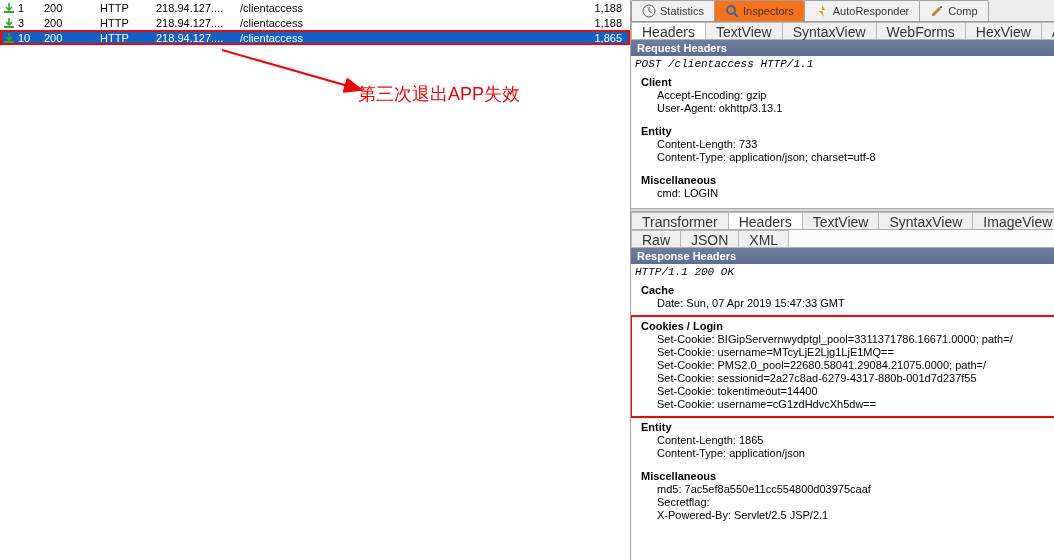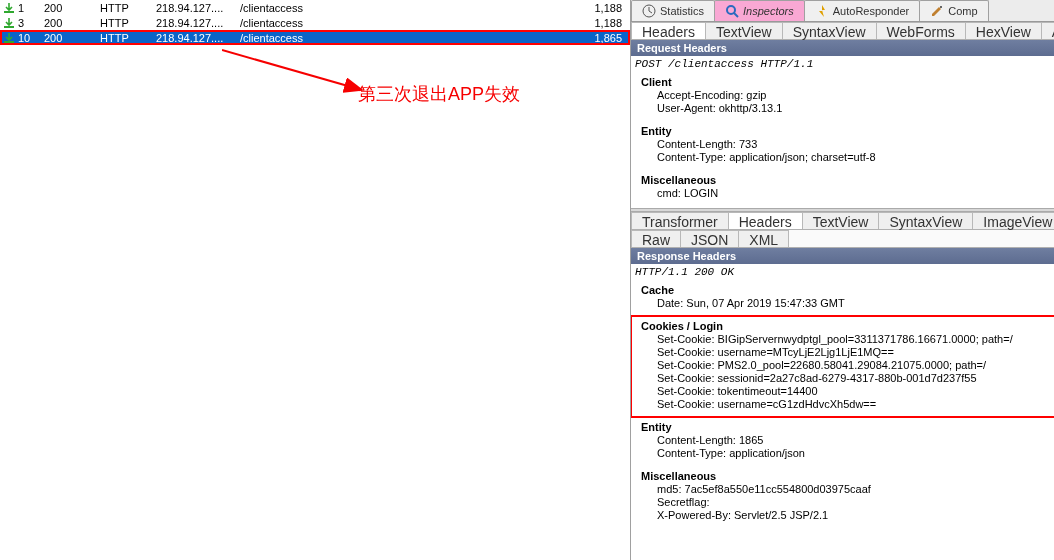--- a/index.html
+++ b/index.html
@@ -25,21 +25,21 @@
   .mono { font-family: "Courier New", monospace; font-size: 11px; font-style: italic; }
 
   
   .annotation { position: absolute; left: 222px; top: 46px; pointer-events: none; }
   .annotation svg { position: absolute; left: 0; top: 0; }
   .annotation-text { position: absolute; left: 136px; top: 36px; font-size: 18px; color: #f60000; white-space: nowrap; font-family: "SimSun","Microsoft YaHei",sans-serif; }
 
   
   .top-tabs { display: flex; background: #ececec; border-bottom: 1px solid #999; height: 22px; align-items: flex-start; }
   .top-tab { display: flex; align-items: center; gap: 4px; height: 21px; padding: 0 10px; border: 1px solid #a0a0a0; border-bottom: none; margin-right: -1px; background: #f0f0f0; border-radius: 2px 2px 0 0; font-size: 11px; color: #333; }
-  .top-tab.active { background: #f9a8d4; position: relative; z-index: 2; font-style: italic; }
+  .top-tab.active { background: #f97316; position: relative; z-index: 2; }
   .tab-icon { width: 14px; height: 14px; display: inline-flex; align-items: center; justify-content: center; }
 
   
   .sub-tabs { display: flex; height: 18px; border-bottom: 1px solid #b0b0b0; align-items: flex-end; background: #fafafa; }
   .sub-tab { height: 17px; padding: 1px 10px 0; border: 1px solid #b8b8b8; border-bottom: none; margin-right: -1px; background: #efefef; font-size: 14px; color: #333; }
   .sub-tab.active { background: #fff; font-weight: normal; }
 
   
   .section-bar { background: #6f7ea0; background: linear-gradient(#6f7ea0,#5d6c90); color: #fff; font-weight: bold; font-size: 11px; padding: 2px 6px; }
 

